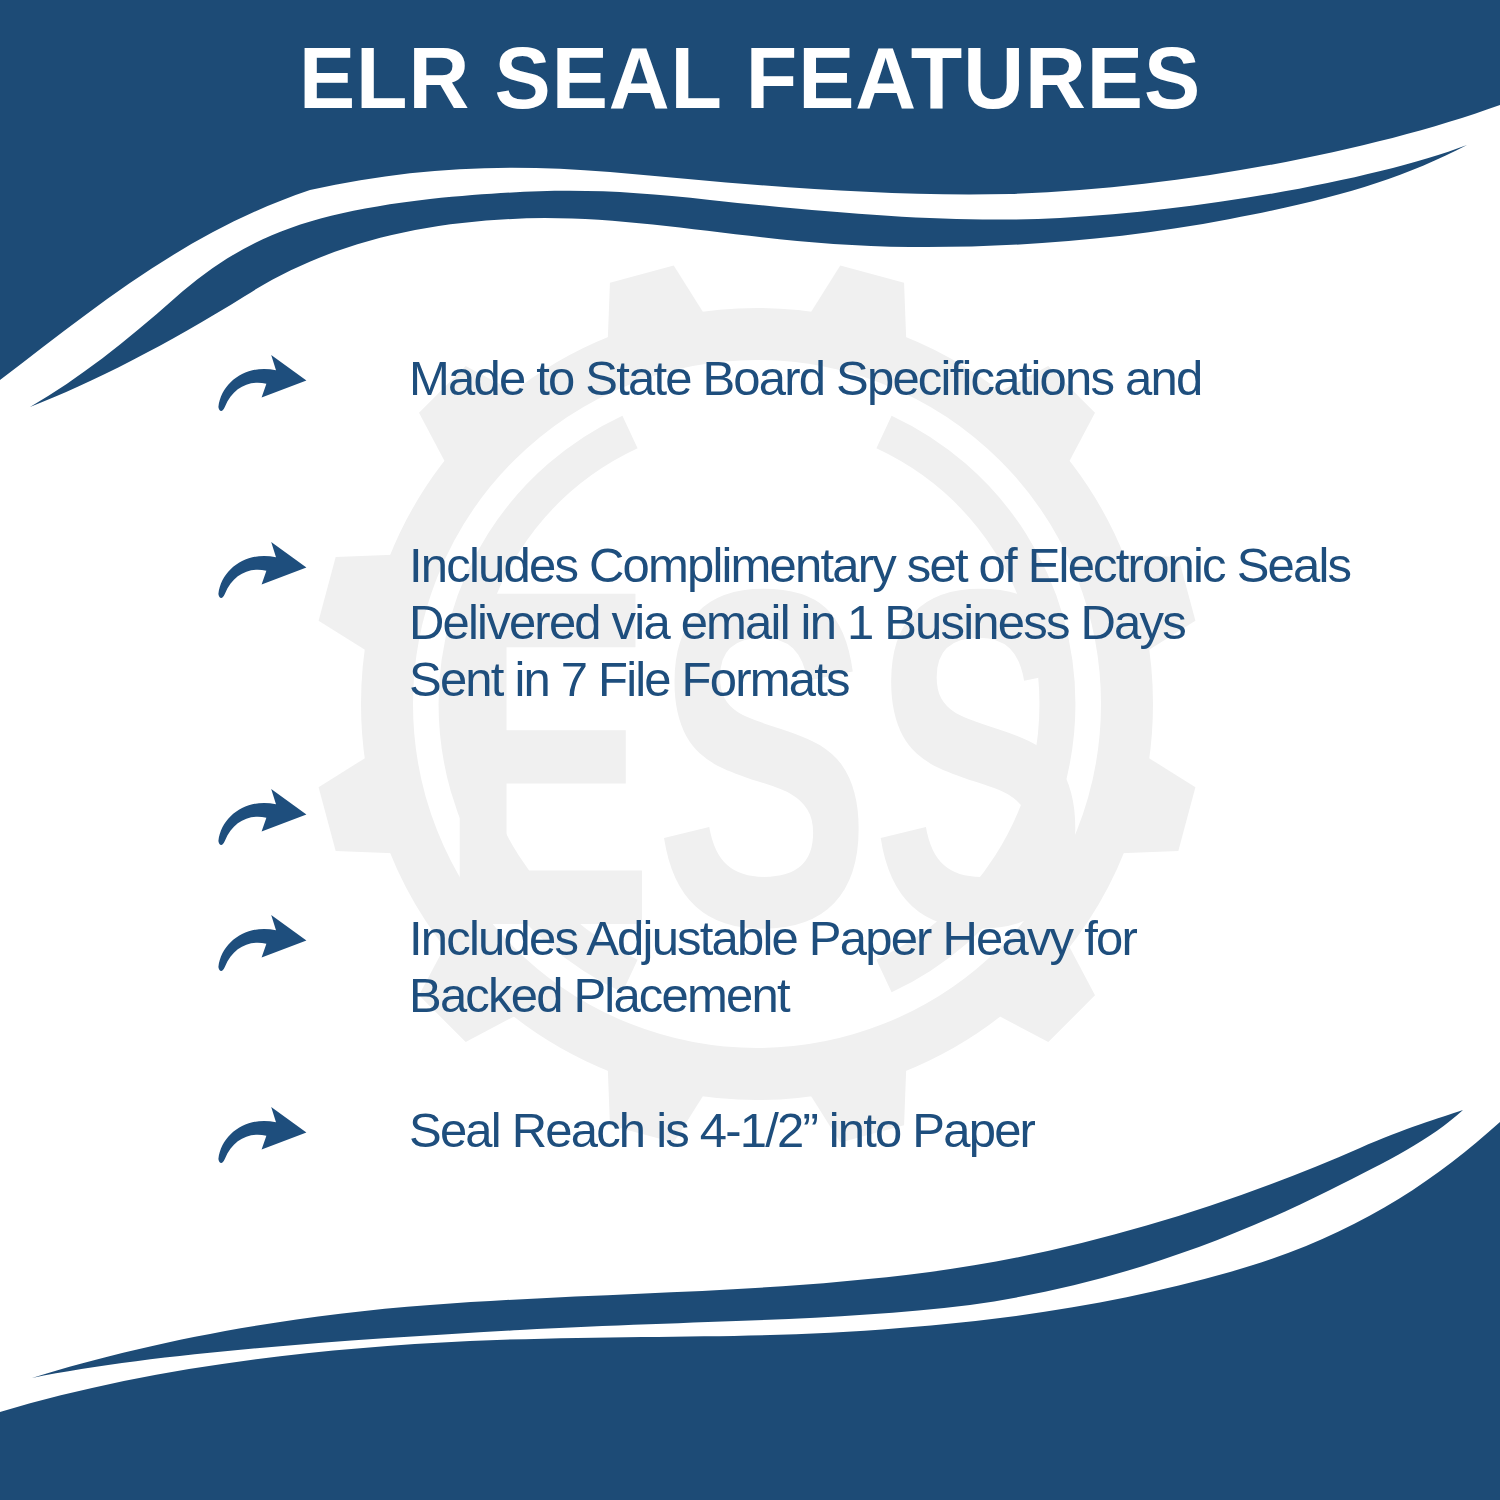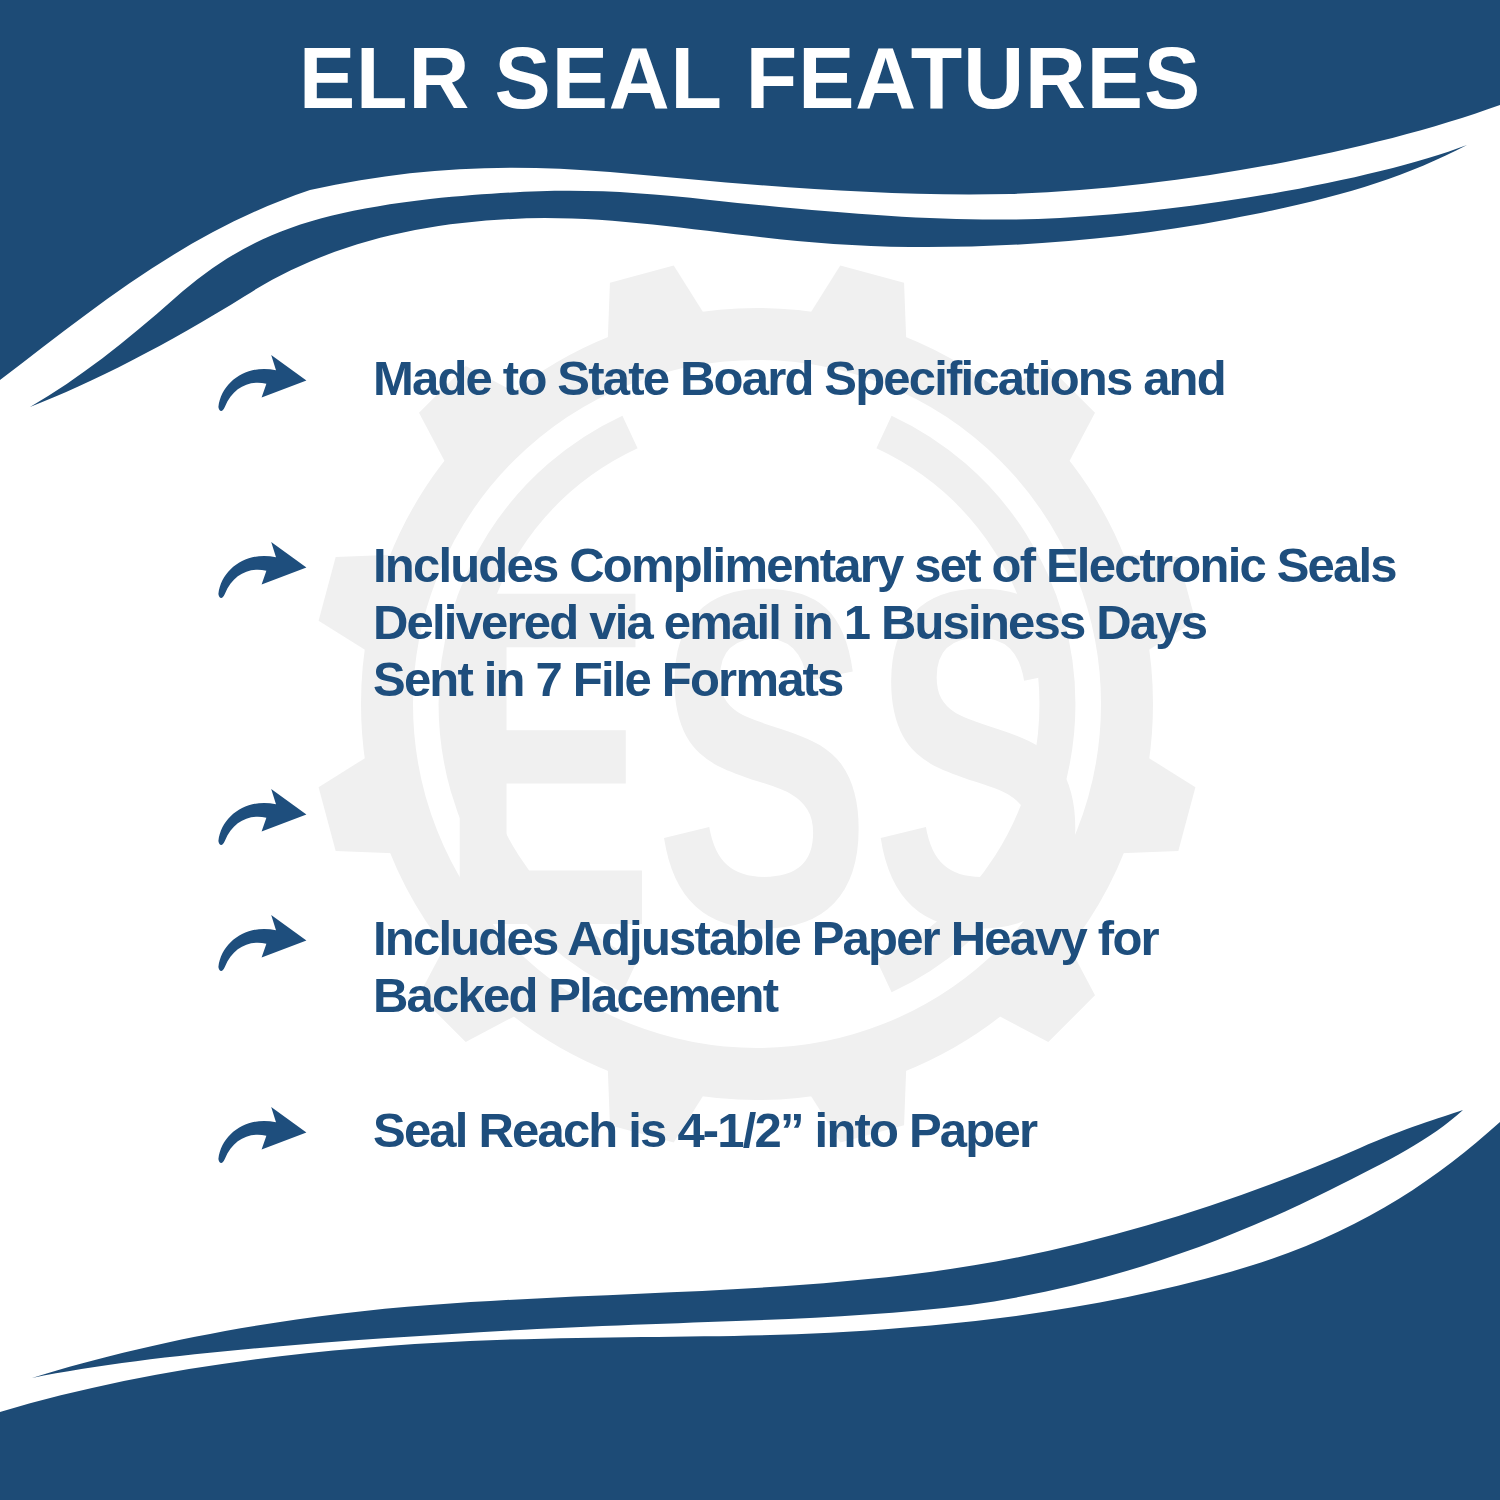--- a/index.html
+++ b/index.html
@@ -38,22 +38,23 @@
   
   .feature{
     position:absolute;left:205px;right:30px;
     display:flex;align-items:flex-start;gap:58px;z-index:2;
   }
   .arrow{flex:0 0 110px;width:110px;height:64px;margin-top:1px;}
   .arrow path{fill:var(--text-blue);}
   .feature-text{
     flex:1 1 auto;
     color:var(--text-blue);
-    font-size:49px;font-weight:bold;letter-spacing:-1.8px;
+    font-size:49px;font-weight:normal;letter-spacing:-1.8px;
     line-height:57px;
+    margin-left:36px;
   }
 </style>
 </head>
 <body>
 
 <div class="canvas">
 
   <svg class="watermark" viewBox="0 0 960 960" aria-hidden="true">
     <g>
       <circle class="wm-ring" cx="480" cy="480" r="370"></circle>

